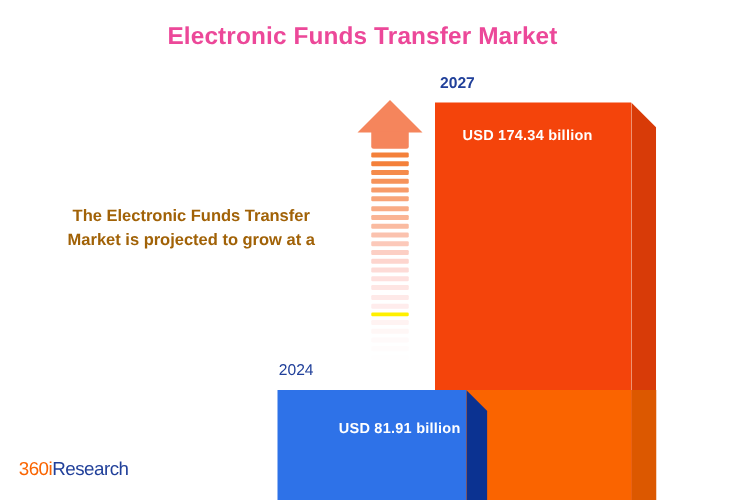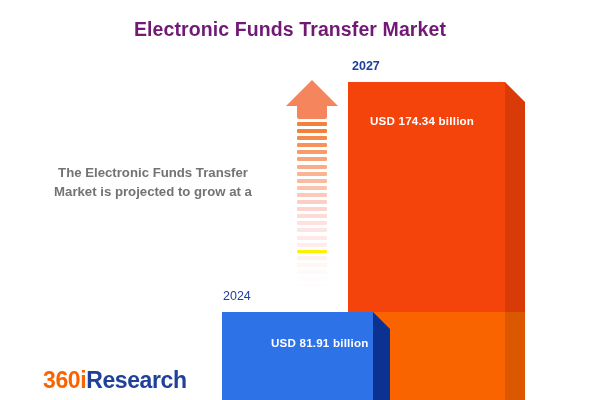--- a/index.html
+++ b/index.html
@@ -23,37 +23,37 @@
 
   
   .chart-title {
     position: absolute;
     left: 0;
     top: 18px;
     width: 580px;
     text-align: center;
     font-size: 19.5px;
     font-weight: bold;
-    color: #701a75;
+    color: #ec4899;
     letter-spacing: 0.1px;
     white-space: nowrap;
   }
 
   
   .narrative {
     position: absolute;
     left: 22px;
     top: 163px;
     width: 262px;
     text-align: center;
   }
   .narrative-line {
     font-size: 13.2px;
     font-weight: bold;
-    color: #737373;
+    color: #a16207;
     line-height: 19px;
     white-space: nowrap;
   }
   .cagr-value {
     margin-top: 6px;
     font-size: 30px;
     font-weight: bold;
     color: #FA6400;
     letter-spacing: -0.3px;
     line-height: 34px;
@@ -138,21 +138,20 @@
   }
   #bar-2032 .bar-value {
     position: absolute;
     left: 22px;
     top: 20px;
     font-size: 11.6px;
     font-weight: bold;
     color: #ffffff;
     letter-spacing: 0.2px;
     white-space: nowrap;
-    margin-top: 12px;
   }
   #bar-2032 .bar-year {
     position: absolute;
     left: 4px;
     top: -23px;
     font-size: 12.5px;
     font-weight: bold;
     color: #21409A;
     white-space: nowrap;
   }
@@ -193,25 +192,24 @@
     font-weight: normal;
     color: #21409A;
     white-space: nowrap;
   }
 
   
   .brand-logo {
     position: absolute;
     left: 15px;
     top: 367px;
-    font-size: 23px;
-    font-weight: bold;
+    font-size: 15px;
+    font-weight: normal;
     letter-spacing: -0.4px;
     white-space: nowrap;
-    margin-left: 28px;
   }
   .brand-logo .logo-360i { color: #FA6400; }
   .brand-logo .logo-research { color: #21409A; }
 </style>
 </head>
 <body>
 
 <div id="infographic">
 
   <div class="chart-title">Electronic Funds Transfer Market</div>

